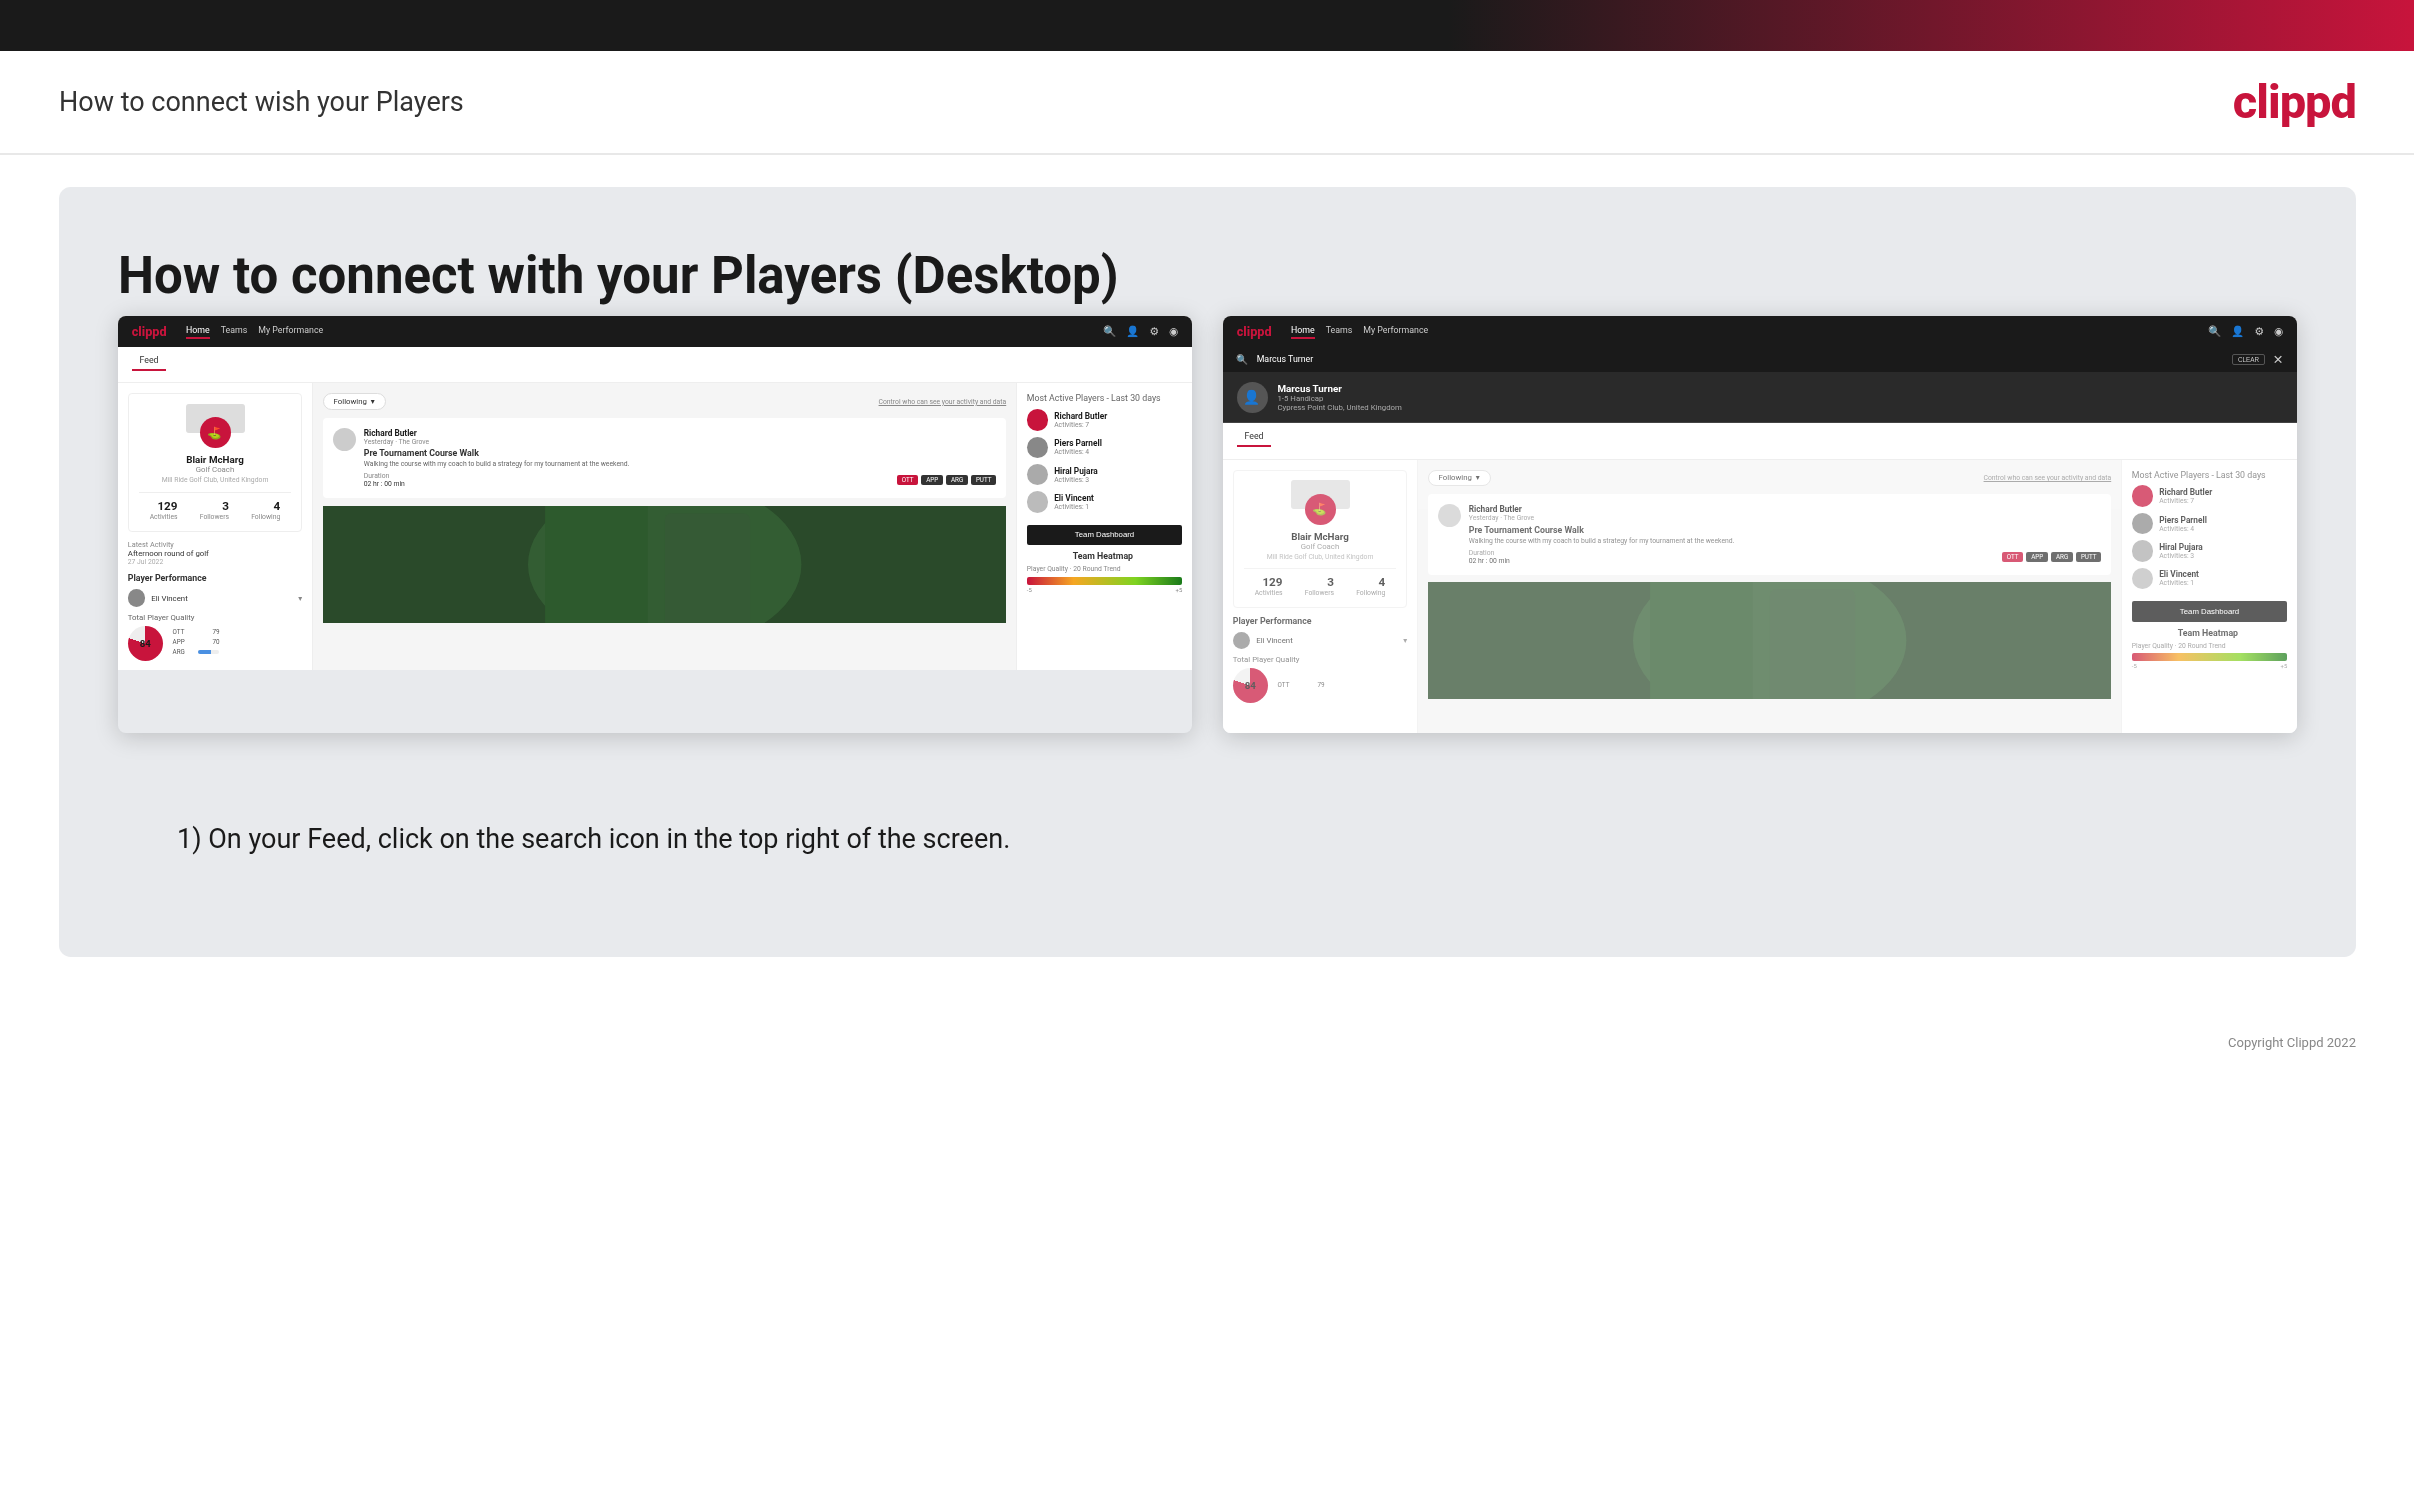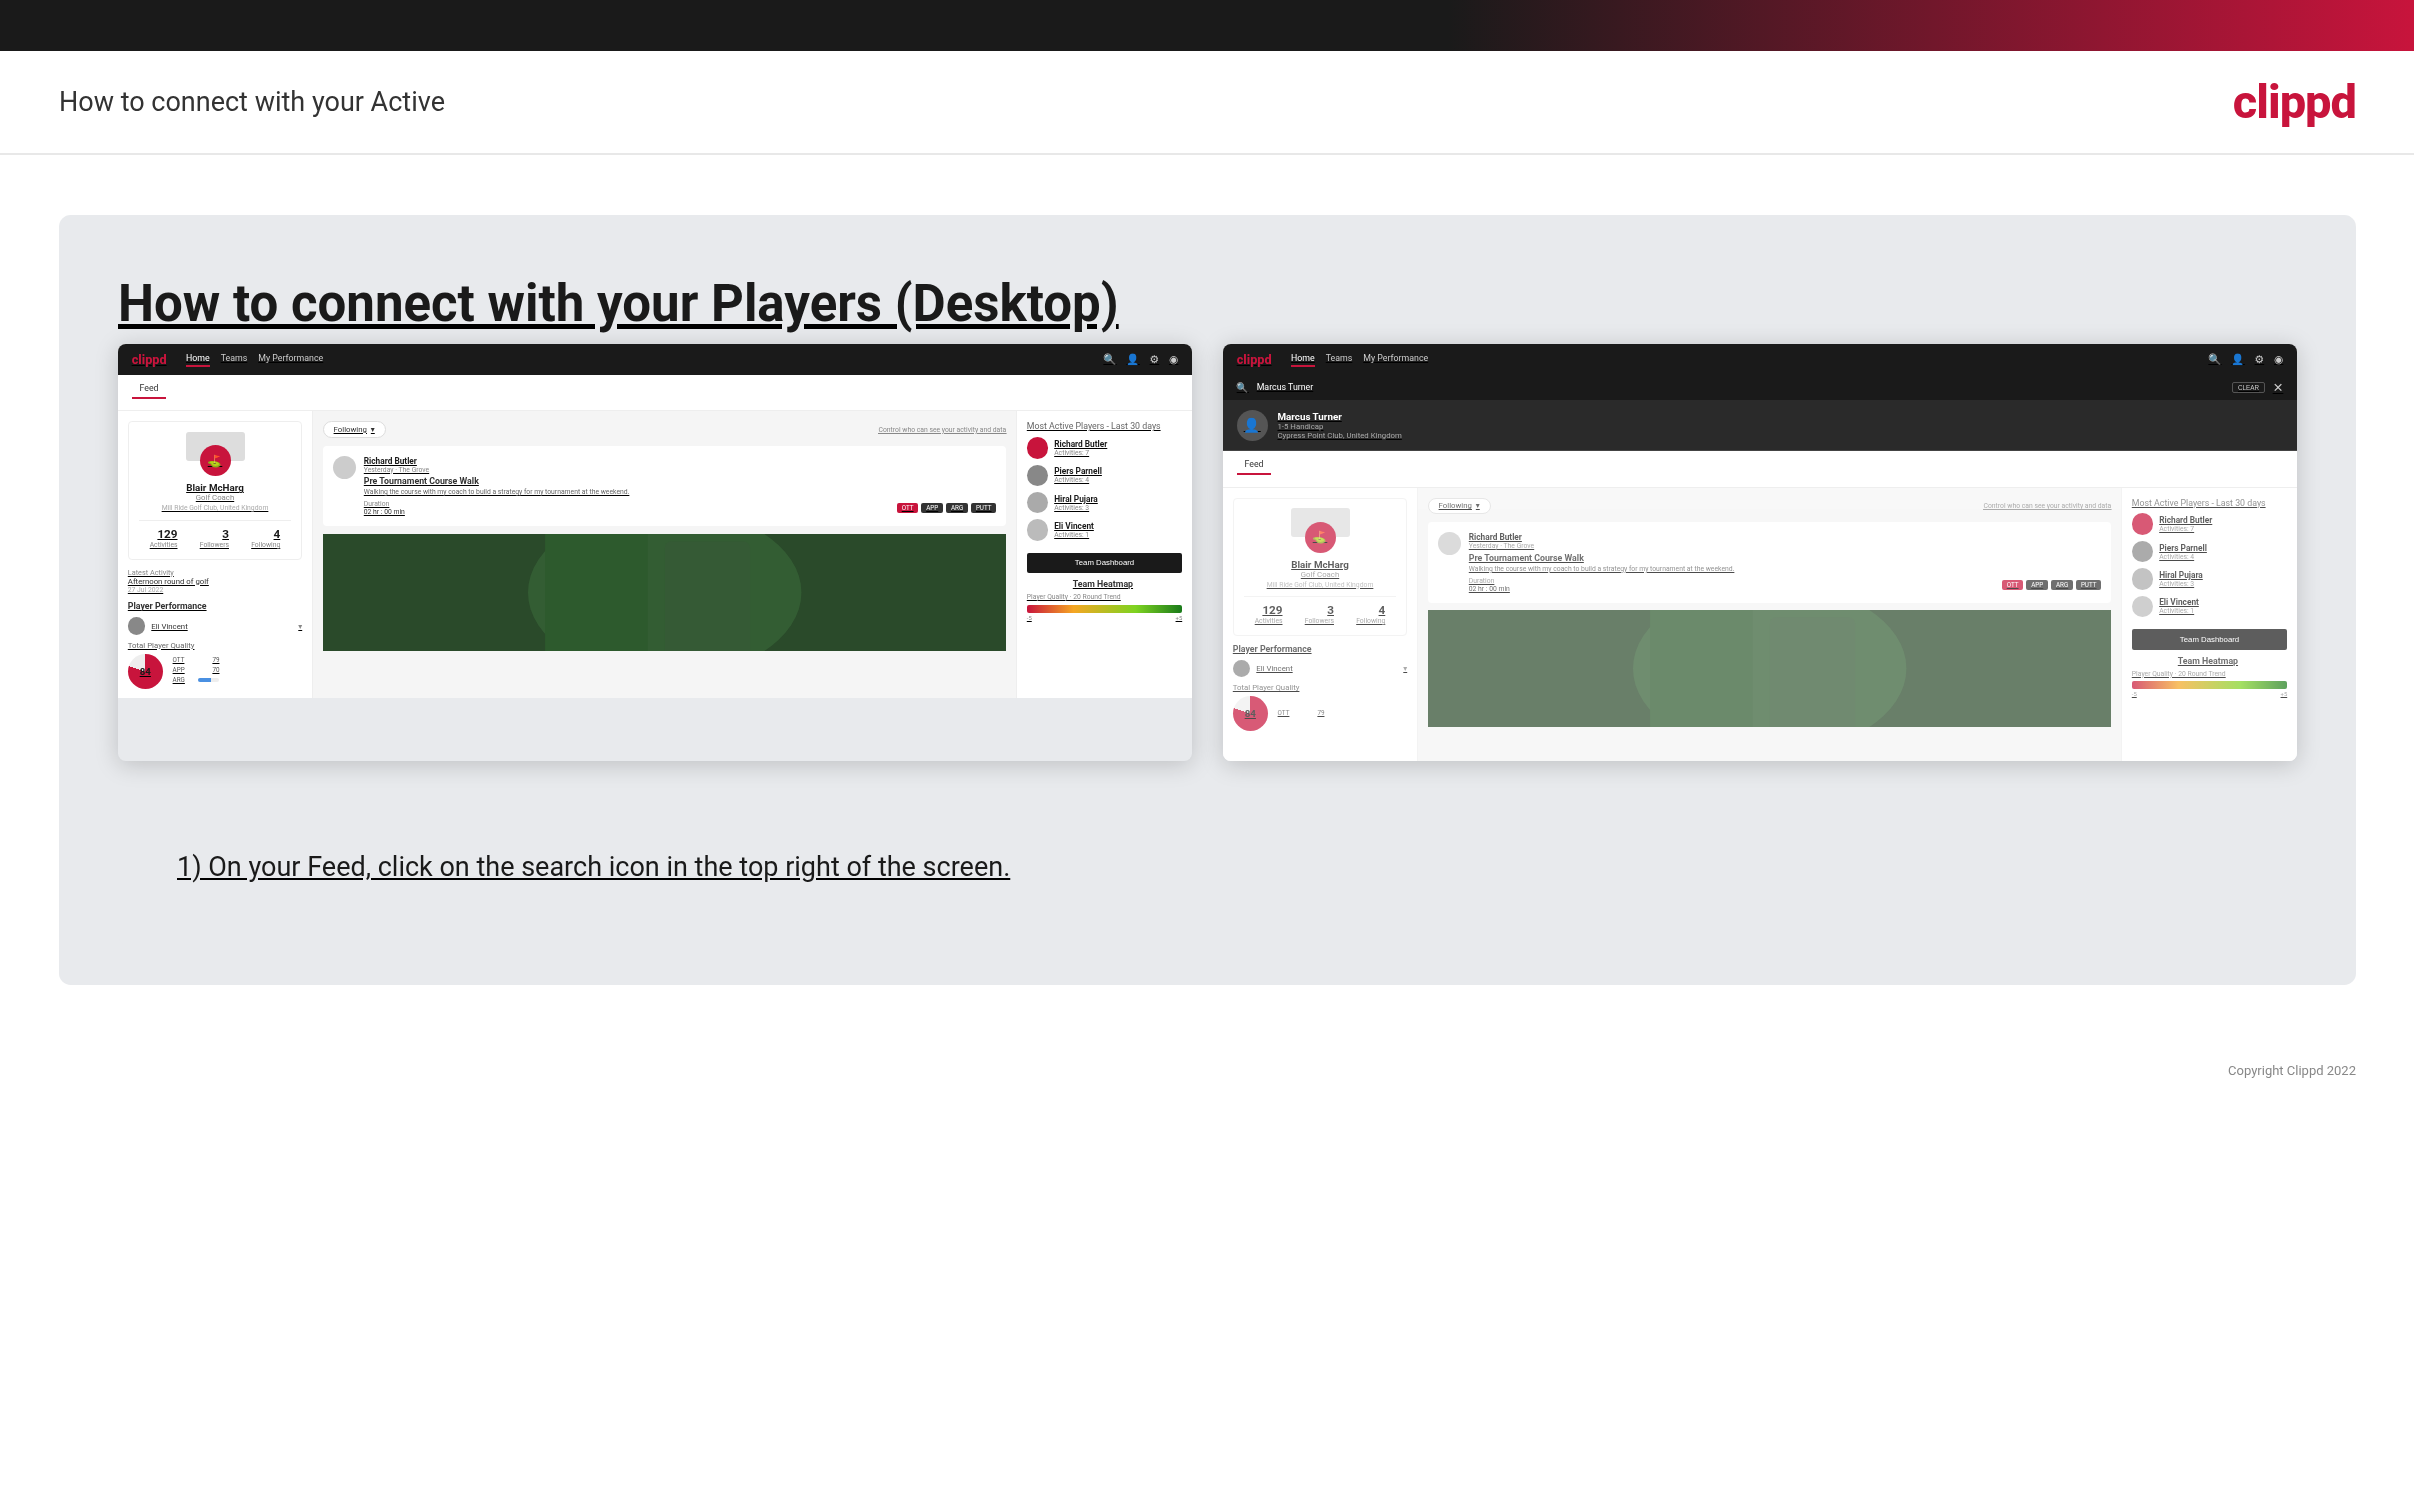--- a/index.html
+++ b/index.html
@@ -33,22 +33,21 @@
     }
     .logo {
       font-size: 47px;
       font-weight: 800;
       color: #c8143c;
       letter-spacing: -1px;
     }
 
     
     .main-content {
-      padding: 60px 59px 59px;
-      text-decoration: underline;
+      padding: 32px 59px 59px;
     }
 
     
     .hero {
       background: #e8eaed;
       border-radius: 11.7px;
       padding: 59px 59px 39px;
       margin-bottom: 0;
     }
     .hero-title {
@@ -512,21 +511,21 @@
       font-size: 6.8px;
       color: #aaa;
     }
   </style>
 </head>
 <body>
 
 <div class="top-bar"></div>
 
 <div class="header">
-  <span class="header-title">How to connect with your Active</span>
+  <span class="header-title">How to connect wish your Players</span>
   <span class="logo">clippd</span>
 </div>
 
 <div class="main-content">
 
   <div class="hero">
     <div class="hero-title">How to connect with your Players (Desktop)</div>
 
     <div class="screenshots-row">
 

